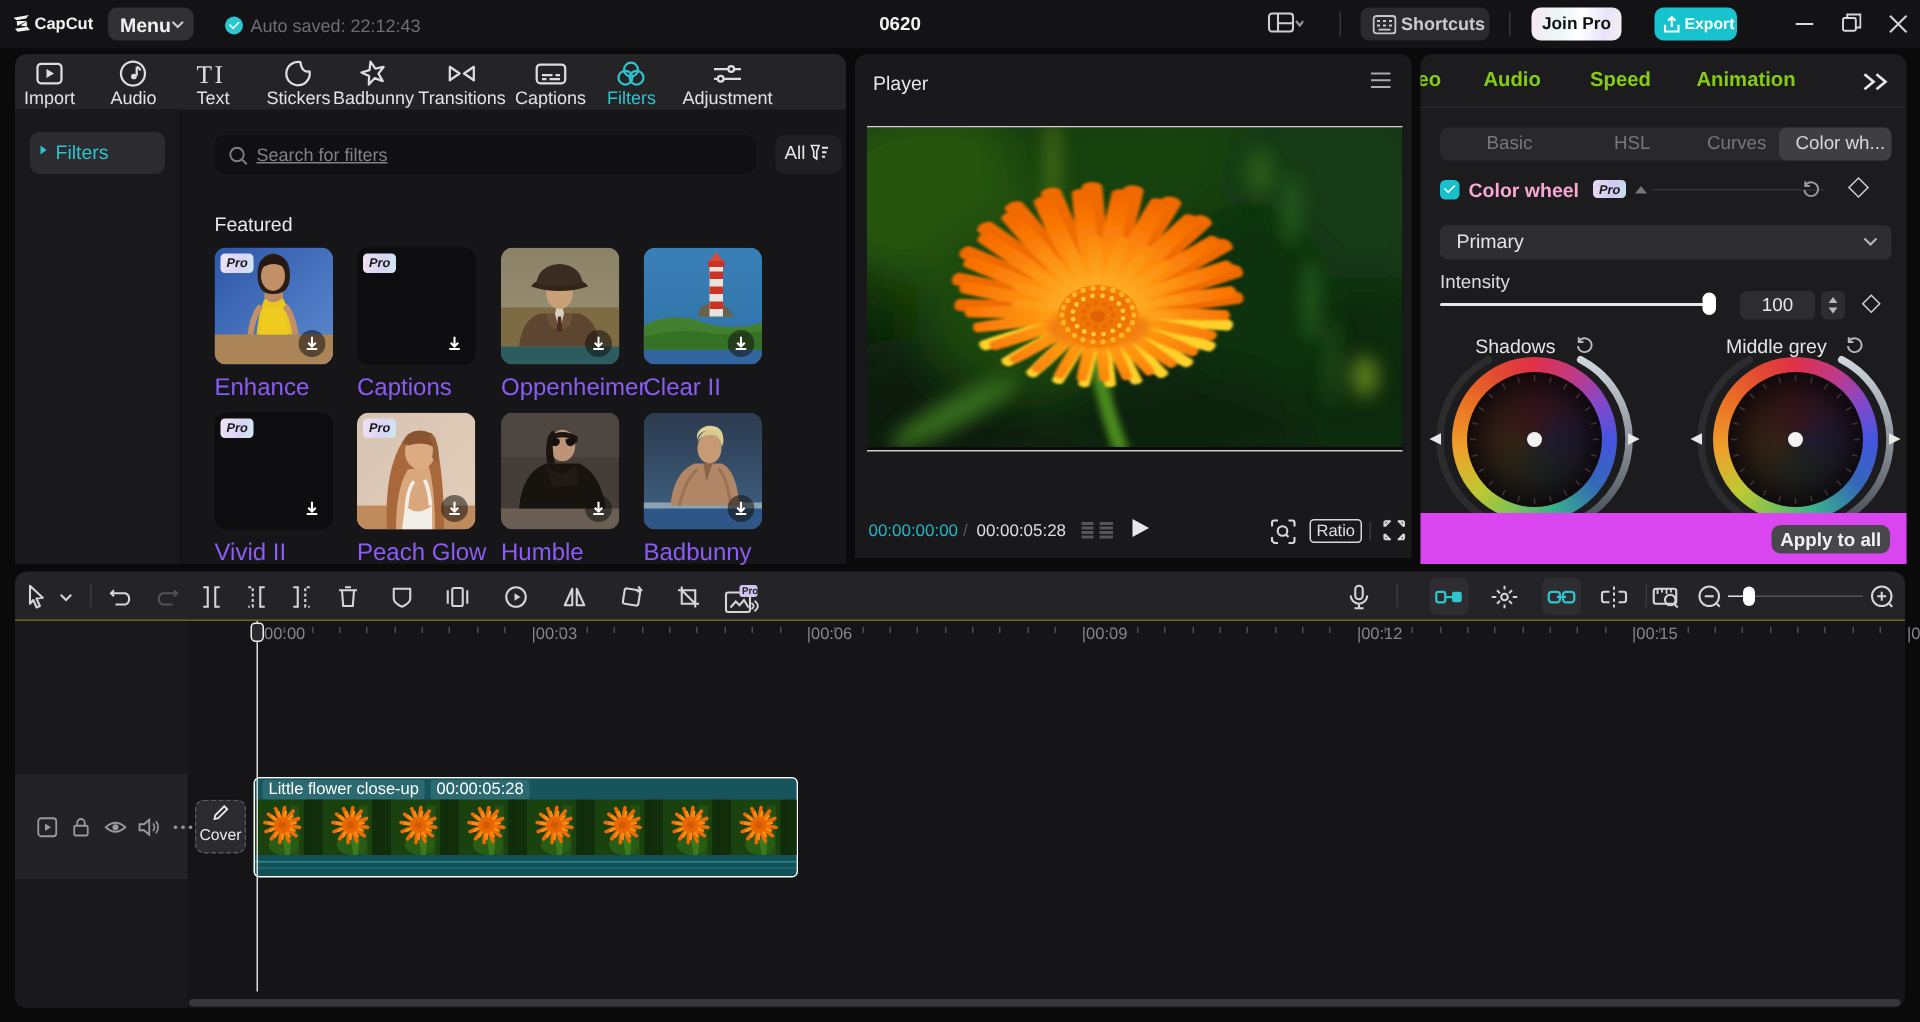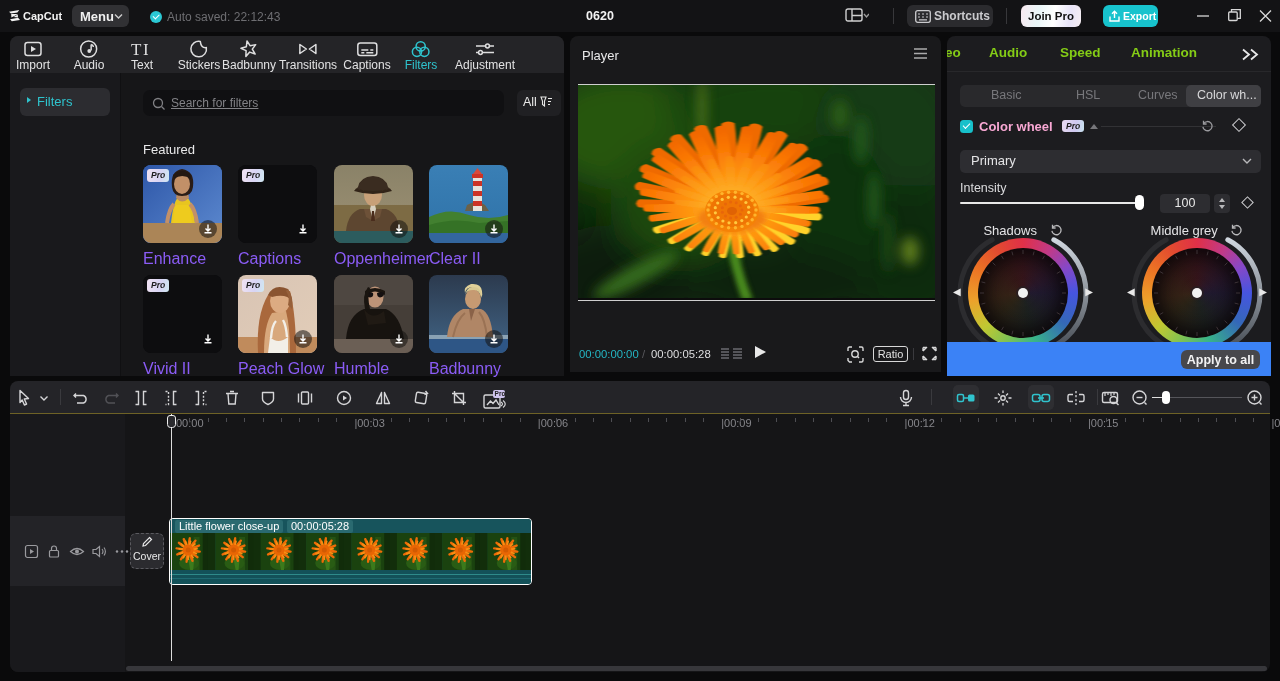--- a/index.html
+++ b/index.html
@@ -82,21 +82,21 @@
 .wheelwrap { position:absolute; top:9px; left:10px; width:132px; height:124px; }
 .arcs, .wticks { position:absolute; left:0; top:0; }
 .ring { position:absolute; left:11px; top:7px; width:110px; height:110px; border-radius:50%;
   background:conic-gradient(from 0deg, #e03048, #c03a88 32deg, #8548c8 60deg, #4655e0 90deg, #3468b8 126deg, #38b489 166deg, #7ec253 198deg, #c0c832 228deg, #eda12b 262deg, #ec7324 298deg, #e24a30 330deg, #e03048 360deg); }
 .disc { position:absolute; left:21px; top:17px; width:90px; height:90px; border-radius:50%;
   background:conic-gradient(from 0deg, rgba(224,48,72,0.13), rgba(133,72,200,0.12) 60deg, rgba(70,85,224,0.13) 90deg, rgba(56,180,137,0.10) 166deg, rgba(192,200,50,0.10) 228deg, rgba(237,161,43,0.12) 262deg, rgba(226,74,48,0.12) 330deg, rgba(224,48,72,0.13) 360deg), radial-gradient(circle at 50% 45%, #1c1114 0%, #170f12 60%, #1a1014 100%); background-blend-mode:normal; box-shadow:inset 0 0 18px 8px rgba(10,6,8,0.9); }
 .dot { position:absolute; left:61px; top:57px; width:10px; height:10px; background:#f2f2f2; border-radius:50%; box-shadow:0 0 0 2px rgba(40,30,34,0.8); }
 .tri { position:absolute; top:55px; color:#e8e8e8; font-size:10px; }
 .triL { left:-4px; }
 .triR { right:-4px; }
-#rfooter { position:absolute; left:0; top:306px; width:324px; height:34px; background:#3b82f6; border-radius:0; }
+#rfooter { position:absolute; left:0; top:306px; width:324px; height:34px; background:#d946ef; border-radius:0; }
 .applyall { position:absolute; right:11px; top:8px; width:79px; height:19px; background:#47474c; border-radius:6px; color:#f2f2f3; font-size:12.5px; font-weight:bold; text-align:center; padding-top:3px; }
 
 #toolbar { position:absolute; left:10px; top:381px; width:1260px; height:33px; background:#242428; border-radius:8px 8px 0 0; }
 .tbi { position:absolute; top:7px; }
 .tbsep { position:absolute; top:8px; width:1px; height:16px; background:#3a3a3e; }
 .tgl { position:absolute; top:4px; width:26px; height:25px; background:#2e2e32; border-radius:5px; padding:2.5px 0 0 2px; }
 .tgl:not(.on) { background:transparent; }
 .zoomslider { position:absolute; left:1142px; top:15.5px; width:90px; height:1.6px; background:#55555a; }
 .zoomfill { position:absolute; left:1142px; top:15.5px; width:12px; height:1.6px; background:#e0e0e0; }
 .zoomthumb { position:absolute; left:1152px; top:9.5px; width:8px; height:13px; background:#fff; border-radius:4px; }

